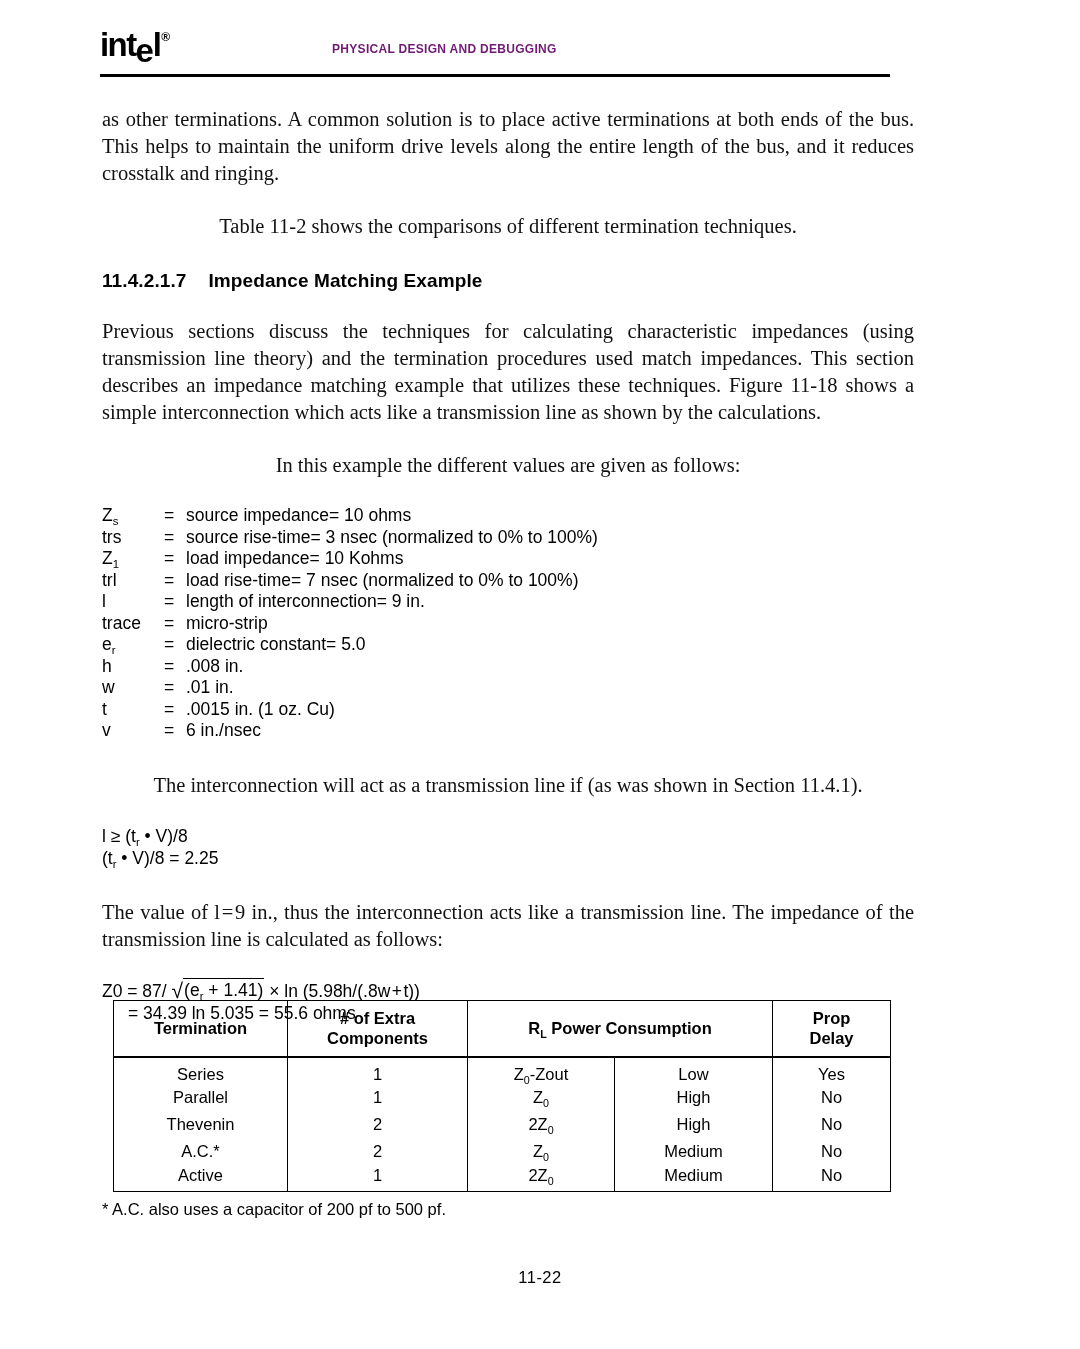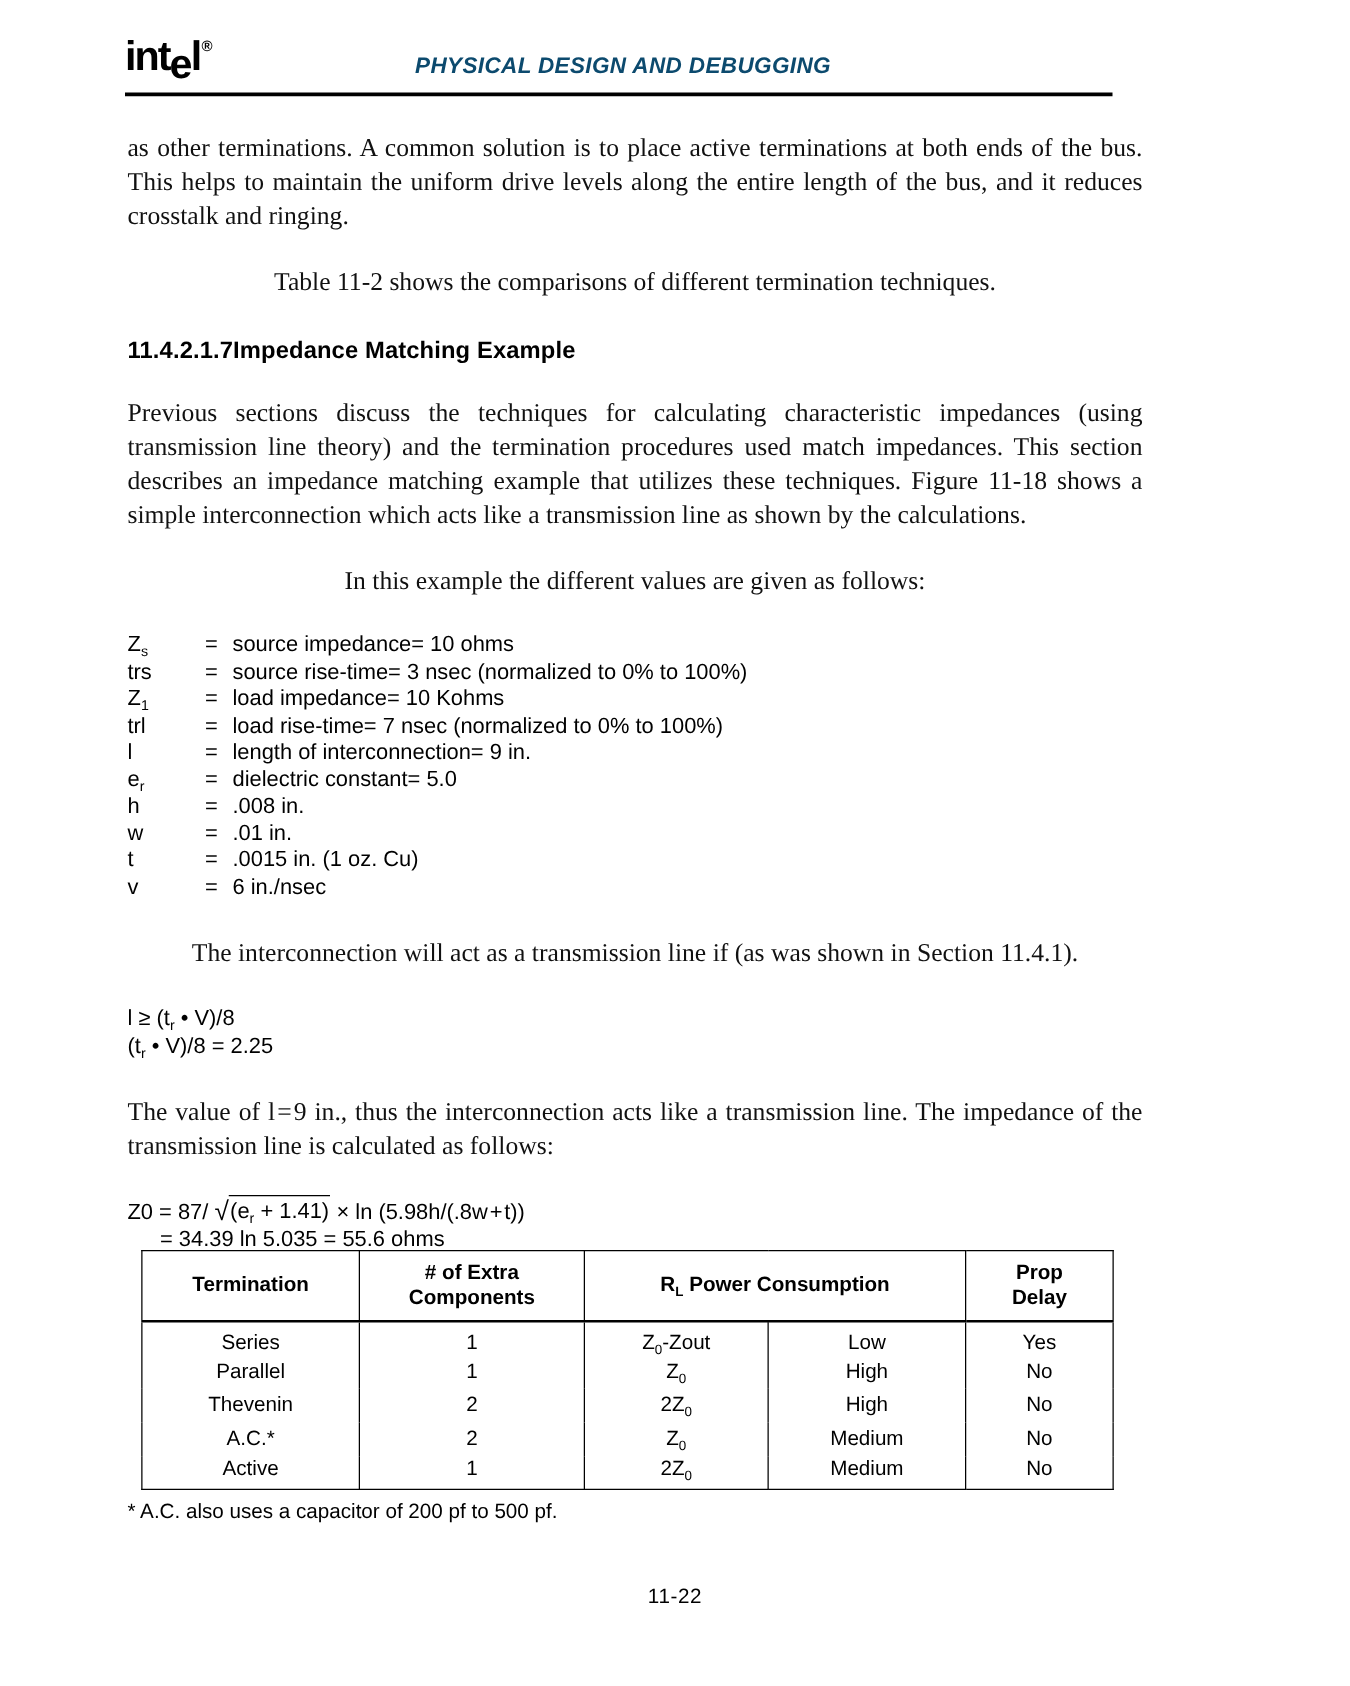--- a/index.html
+++ b/index.html
@@ -44,25 +44,24 @@
     position: relative;
     top: -3px;
     left: 1px;
     letter-spacing: 0;
   }
   .header-title {
     position: absolute;
     left: 232px; top: 16px;
     font-family: "Liberation Sans", "DejaVu Sans", sans-serif;
     font-weight: bold;
-    font-size: 18px;
+    font-size: 12px;
     letter-spacing: 0.3px;
-    color: #0c4a6e;
+    color: #701a75;
     white-space: nowrap;
-    font-style: italic;
   }
   .header-rule {
     position: absolute;
     left: 0; top: 48px;
     width: 790px;
     height: 3px;
     background: #000;
   }
 
   
@@ -85,21 +84,21 @@
   .gap-lg { height: 30px; }
 
   h3.section-heading {
     font-family: "Liberation Sans", "DejaVu Sans", sans-serif;
     font-size: 19px;
     font-weight: bold;
     margin: 0;
     letter-spacing: 0.1px;
     color: #000;
   }
-  h3.section-heading .num { margin-right: 0; }
+  h3.section-heading .num { margin-right: 22px; }
 
   
   .vardefs {
     font-family: "Liberation Sans", "DejaVu Sans", sans-serif;
     font-size: 17.5px;
     line-height: 21.5px;
     color: #000;
   }
   .vardefs .vrow { display: block; white-space: nowrap; }
   .vardefs .vsym {
@@ -237,20 +236,21 @@
       <span class="vrow"><span class="vsym"><span>Z</span><sub>s</sub></span><span class="veq">=</span><span class="vdesc">source impedance=  10 ohms</span></span>
 
       <span class="vrow"><span class="vsym"><span>trs</span><sub></sub></span><span class="veq">=</span><span class="vdesc">source rise-time=  3 nsec (normalized to 0% to 100%)</span></span>
 
       <span class="vrow"><span class="vsym"><span>Z</span><sub>1</sub></span><span class="veq">=</span><span class="vdesc">load impedance=  10 Kohms</span></span>
 
       <span class="vrow"><span class="vsym"><span>trl</span><sub></sub></span><span class="veq">=</span><span class="vdesc">load rise-time=  7 nsec (normalized to 0% to 100%)</span></span>
 
       <span class="vrow"><span class="vsym"><span>l</span><sub></sub></span><span class="veq">=</span><span class="vdesc">length of interconnection=  9 in.</span></span>
 
+      <span class="vrow"><span class="vsym"><span>trace</span><sub></sub></span><span class="veq">=</span><span class="vdesc">micro-strip</span></span>
 
       <span class="vrow"><span class="vsym"><span>e</span><sub>r</sub></span><span class="veq">=</span><span class="vdesc">dielectric constant=  5.0</span></span>
 
       <span class="vrow"><span class="vsym"><span>h</span><sub></sub></span><span class="veq">=</span><span class="vdesc">.008 in.</span></span>
 
       <span class="vrow"><span class="vsym"><span>w</span><sub></sub></span><span class="veq">=</span><span class="vdesc">.01 in.</span></span>
 
       <span class="vrow"><span class="vsym"><span>t</span><sub></sub></span><span class="veq">=</span><span class="vdesc">.0015 in. (1 oz. Cu)</span></span>
 
       <span class="vrow"><span class="vsym"><span>v</span><sub></sub></span><span class="veq">=</span><span class="vdesc">6 in./nsec</span></span>

